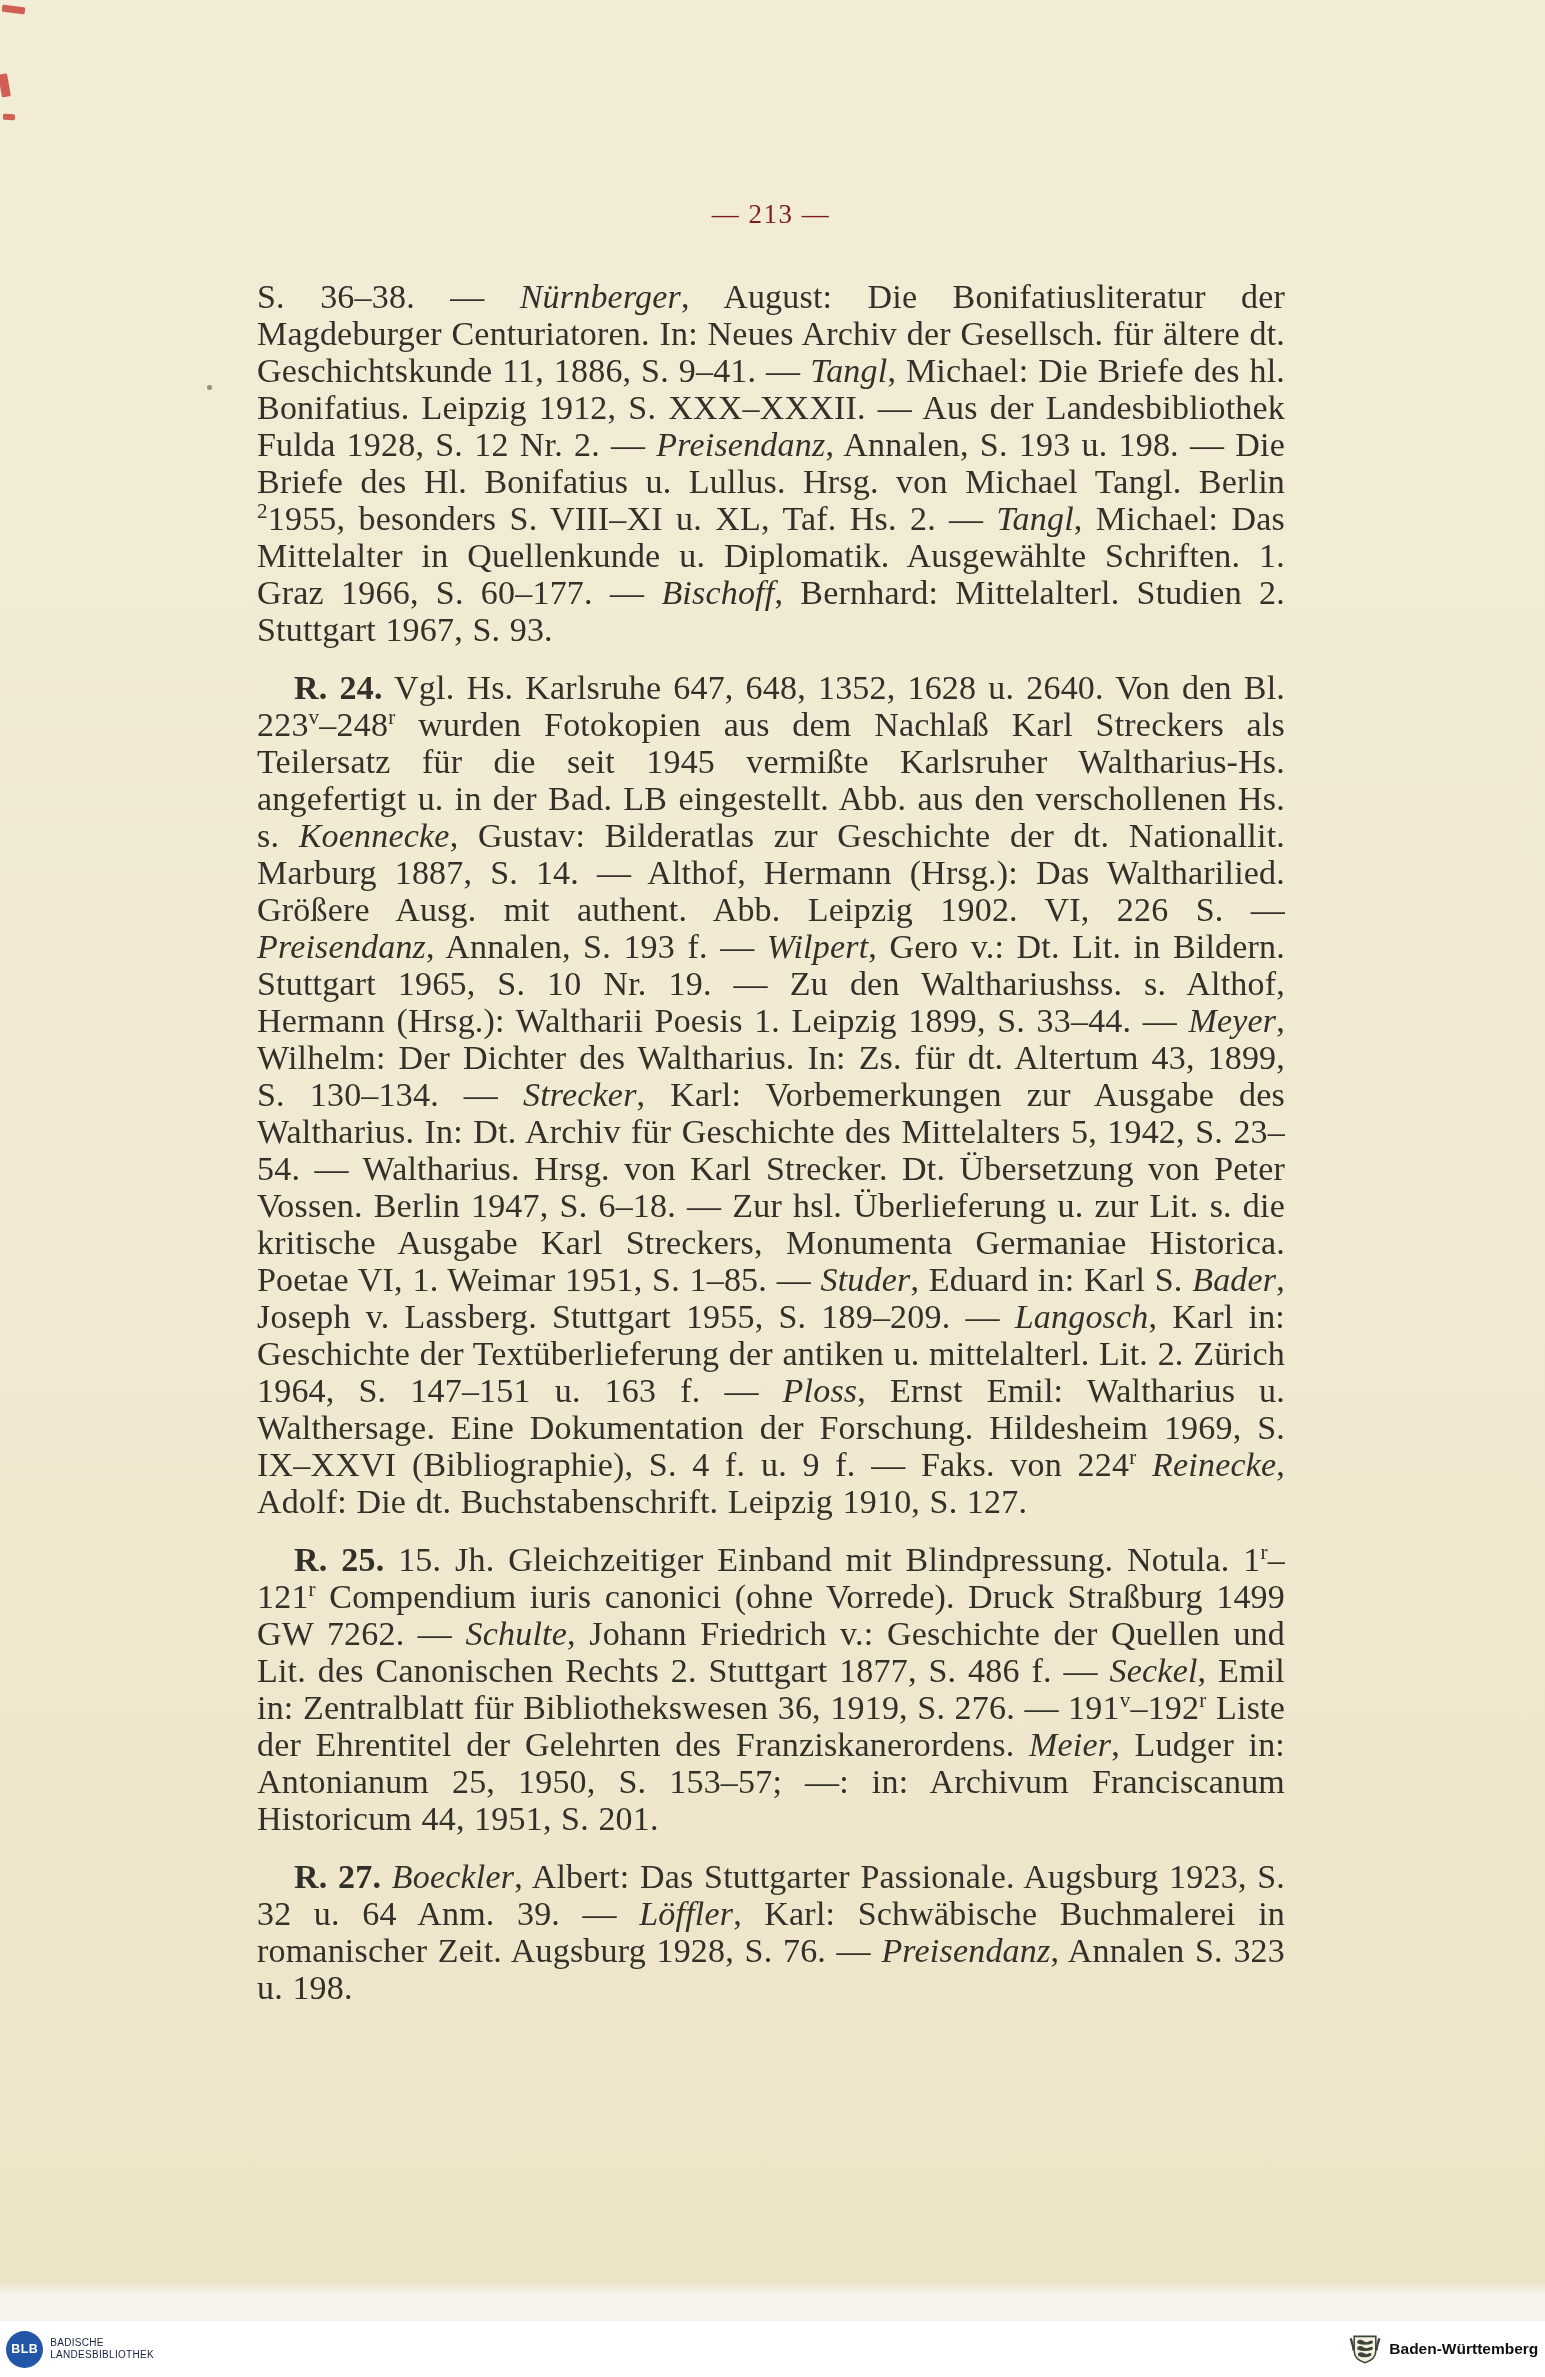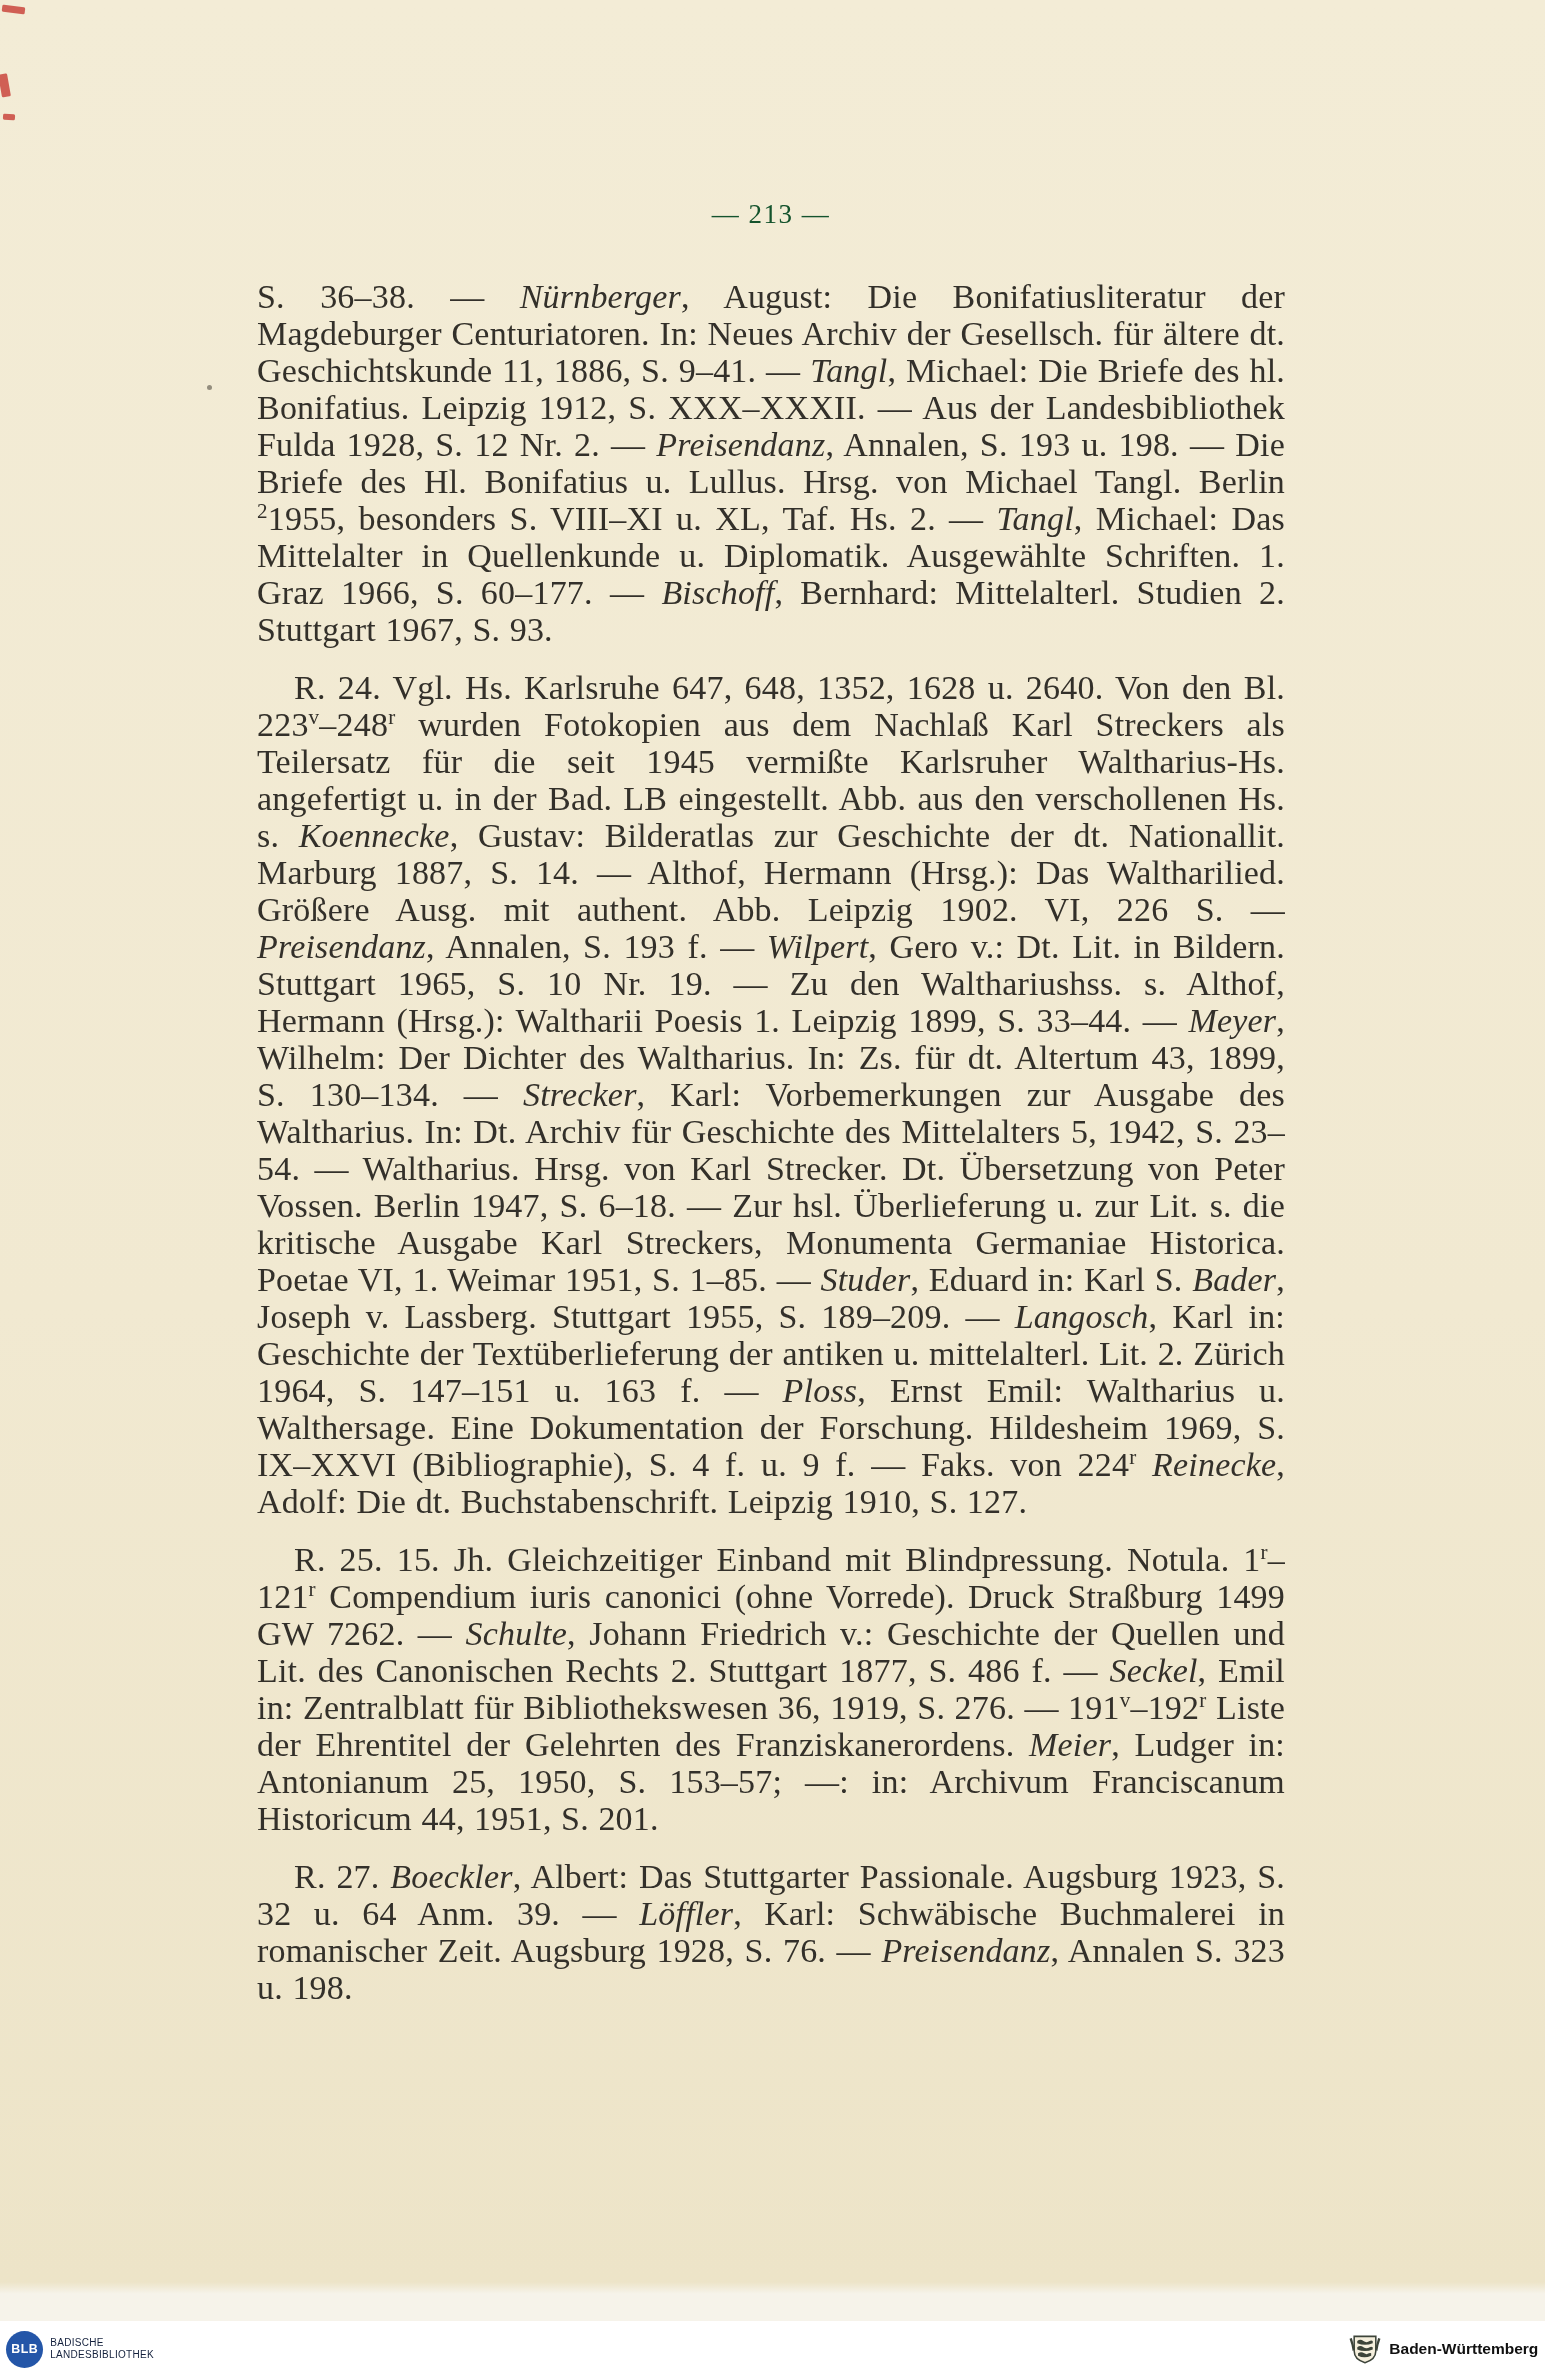--- a/index.html
+++ b/index.html
@@ -15,31 +15,31 @@
   
   .red-mark { position:absolute; background:#cc5046; border-radius:1.5px; opacity:.9; }
   .mark-1 { left:1.5px;  top:6.2px;   width:23px; height:7px;  transform:rotate(7deg); }
   .mark-2 { left:0px;  top:74px;  width:8.5px; height:23px; transform:rotate(-10deg); }
   .mark-3 { left:3.1px;  top:114px; width:12.4px; height:6.2px;  transform:rotate(4deg); }
   .dot-artifact { position:absolute; left:207px; top:385px; width:5.4px; height:5.4px; border-radius:50%; background:#6b6558; opacity:.7; }
 
   
   .page-number {
     position:absolute; top:199px; left:257px; width:1028px;
-    text-align:center; font-size:27px; letter-spacing:1.5px; color:#14532d;
+    text-align:center; font-size:27px; letter-spacing:1.5px; color:#7f1d1d;
   }
   .text-block {
     position:absolute; top:278px; left:257px; width:1028px;
     font-size:34px; line-height:37px; text-align:justify;
     letter-spacing:0.2px; word-spacing:0.8px;
   }
   .text-block p { margin-bottom:21px; }
   .text-block p.indent { text-indent:37px; }
   .text-block em { font-style:italic; }
-  .text-block strong { font-weight:normal; }
+  .text-block strong { font-weight:bold; }
   .text-block sup { font-size:.62em; vertical-align:super; line-height:0; }
 
   
   .footer {
     position:absolute; left:0; bottom:0; width:1546px; height:56px;
     background:#ffffff; display:flex; align-items:center;
     justify-content:space-between; padding:0 7.7px 0 6.2px;
   }
   .blb { display:flex; align-items:center; gap:7px; }
   .blb-circle {

